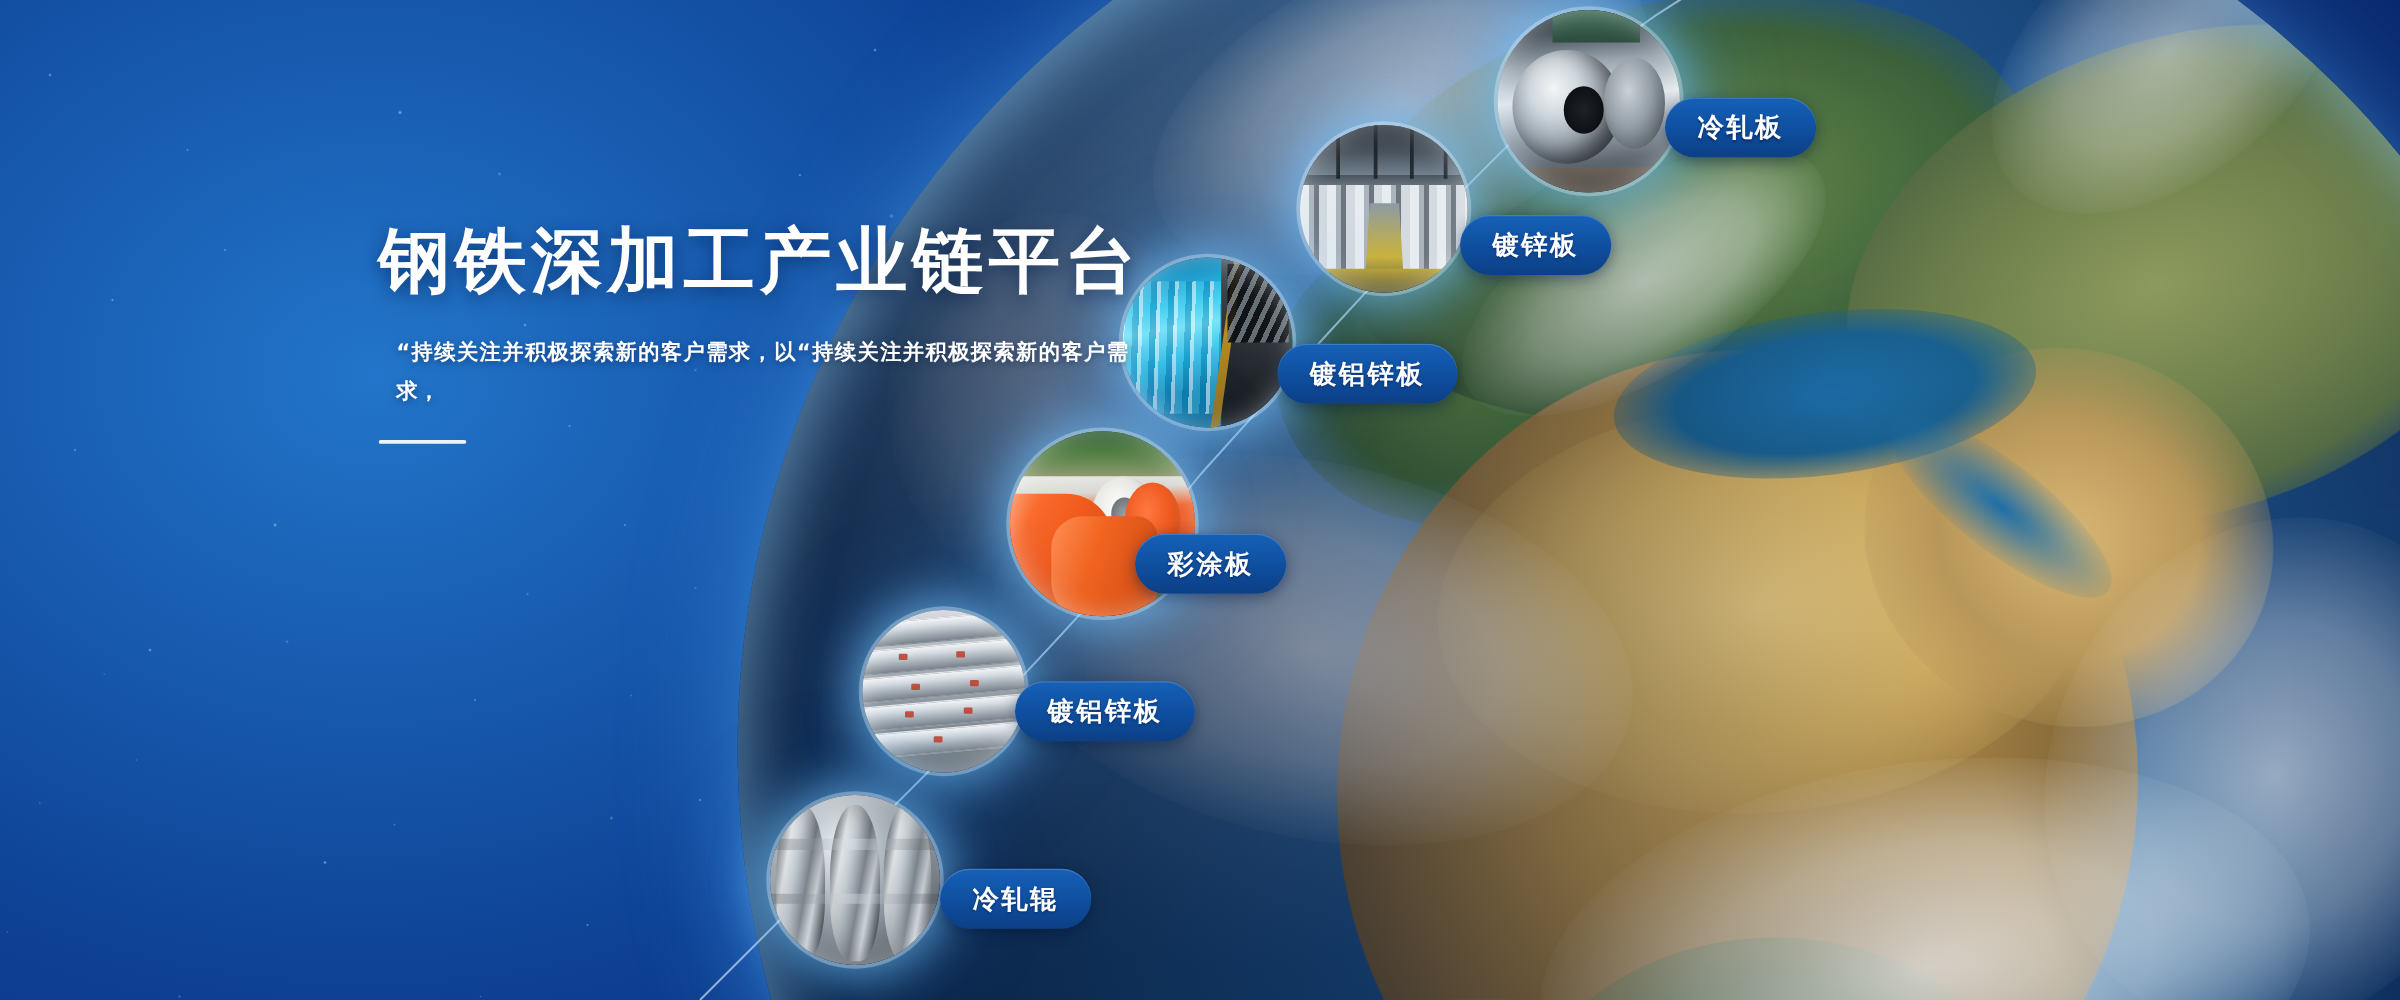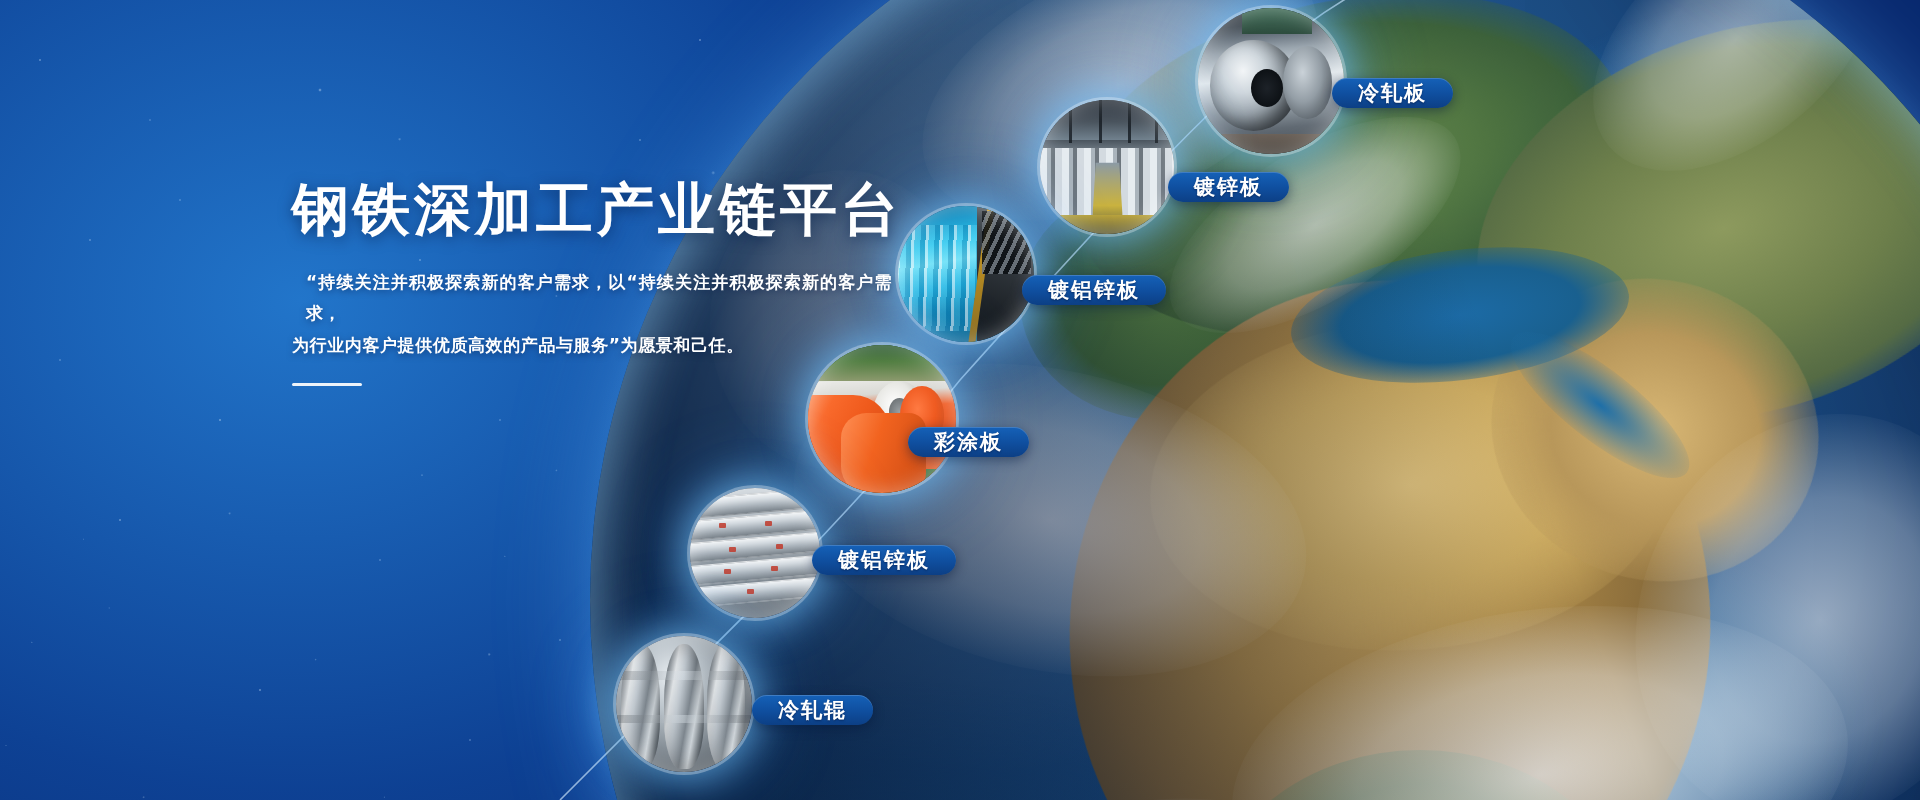--- a/index.html
+++ b/index.html
@@ -108,21 +108,21 @@
   
   .node { position:absolute; }
   .photo { position:absolute; border-radius:50%; overflow:hidden;
     box-shadow:0 0 0 3px rgba(255,255,255,.30), 0 0 34px 10px rgba(120,200,255,.55), 0 0 70px 18px rgba(70,160,255,.30); }
   .photo::after { content:""; position:absolute; inset:0; border-radius:50%;
     box-shadow:inset 0 0 20px rgba(255,255,255,.35); }
 
   .lbl { position:absolute; display:flex; align-items:center; justify-content:center;
     color:#fff; font-size:21px; font-weight:700; letter-spacing:2px; white-space:nowrap;
     background:linear-gradient(180deg,#1561b8 0%,#0f4e9e 55%,#0c3f85 100%);
-    border-radius:30px; padding:0 26px; height:30px;
+    border-radius:30px; padding:0 26px; height:48px;
     box-shadow:0 3px 12px rgba(2,20,55,.45), inset 0 1px 0 rgba(255,255,255,.18);
     text-shadow:0 1px 2px rgba(0,20,60,.55); }
 
   
   .img-coil { background:linear-gradient(175deg,#2a3138 0%,#454e57 14%,#6e7984 22%,#9aa5ae 30%,#c3ccd3 40%,#e2e8ec 48%,#b9c2c9 58%,#8d979f 68%,#616a73 80%,#3a4148 100%); }
   .img-coil .c-ring { position:absolute; left:8%; top:22%; width:60%; height:62%; border-radius:50%;
     background:radial-gradient(ellipse at 38% 34%, #f2f5f7 0%, #cfd7dd 26%, #9ba5ad 52%, #5d666e 78%, #333a41 100%);
     box-shadow:inset -8px -6px 18px rgba(0,0,0,.45); }
   .img-coil .c-hole { position:absolute; left:36%; top:42%; width:22%; height:26%; border-radius:50%;
     background:radial-gradient(ellipse at 50% 50%, #1d2228 0%, #0d1115 70%); }
@@ -179,21 +179,21 @@
   .img-ingot .g-mark { position:absolute; width:7px; height:5px; background:#c0392b; border-radius:1px; opacity:.85; }
 
   .img-roll { background:radial-gradient(ellipse at 40% 30%, #e8edf1 0%, #b9c2c9 26%, #848d95 54%, #4f575e 82%, #2a3037 100%); }
   .img-roll .r-cyl { position:absolute; top:6%; height:92%; border-radius:46% 46% 40% 40%;
     background:linear-gradient(100deg,#3c434a 0%,#8e979f 12%,#eef2f5 26%,#c2cad1 40%,#7e878f 58%,#d5dce1 72%,#69727a 88%,#343b42 100%);
     box-shadow:inset 0 0 18px rgba(0,0,0,.35); }
   .img-roll .r-band { position:absolute; left:0; width:100%; height:6%;
     background:linear-gradient(90deg, rgba(20,26,32,.5), rgba(230,238,244,.7), rgba(20,26,32,.5)); opacity:.5; }
 
   
-  #textblock { position:absolute; left:292px; top:178px; width:600px; }
+  #textblock { position:absolute; left:303px; top:178px; width:600px; }
   #title { font-size:57px; font-weight:700; color:#fff; letter-spacing:4px; line-height:1.1;
     text-shadow:0 3px 14px rgba(0,25,70,.55); white-space:nowrap; }
   #subtitle { margin-top:26px; color:#fff; font-size:17px; font-weight:700; line-height:1.85;
     letter-spacing:.6px; text-shadow:0 2px 6px rgba(0,25,70,.5); text-align:justify; }
   #subtitle .ln { display:block; }
   #rule { margin-top:22px; width:70px; height:3px; background:#fff; opacity:.92; border-radius:2px; }
   #textblock .indent { padding-left:14px; }
 </style>
 </head>
 <body>
@@ -308,18 +308,17 @@
       <div class="r-band" style="top:26%"></div>
       <div class="r-band" style="top:58%"></div>
     </div>
     <div class="lbl" style="left:752px; top:695px;">冷轧辊</div>
   </div>
 
   <div id="textblock">
     <div id="title">钢铁深加工产业链平台</div>
     <div id="subtitle">
       <span class="ln indent">“持续关注并积极探索新的客户需求，以“持续关注并积极探索新的客户需求，</span>
-      <span class="ln">为行业内客户提供优质高效的产品与服务”为愿景和己任。</span>
     </div>
     <div id="rule"></div>
   </div>
 
 </div>
 
 </body></html>

